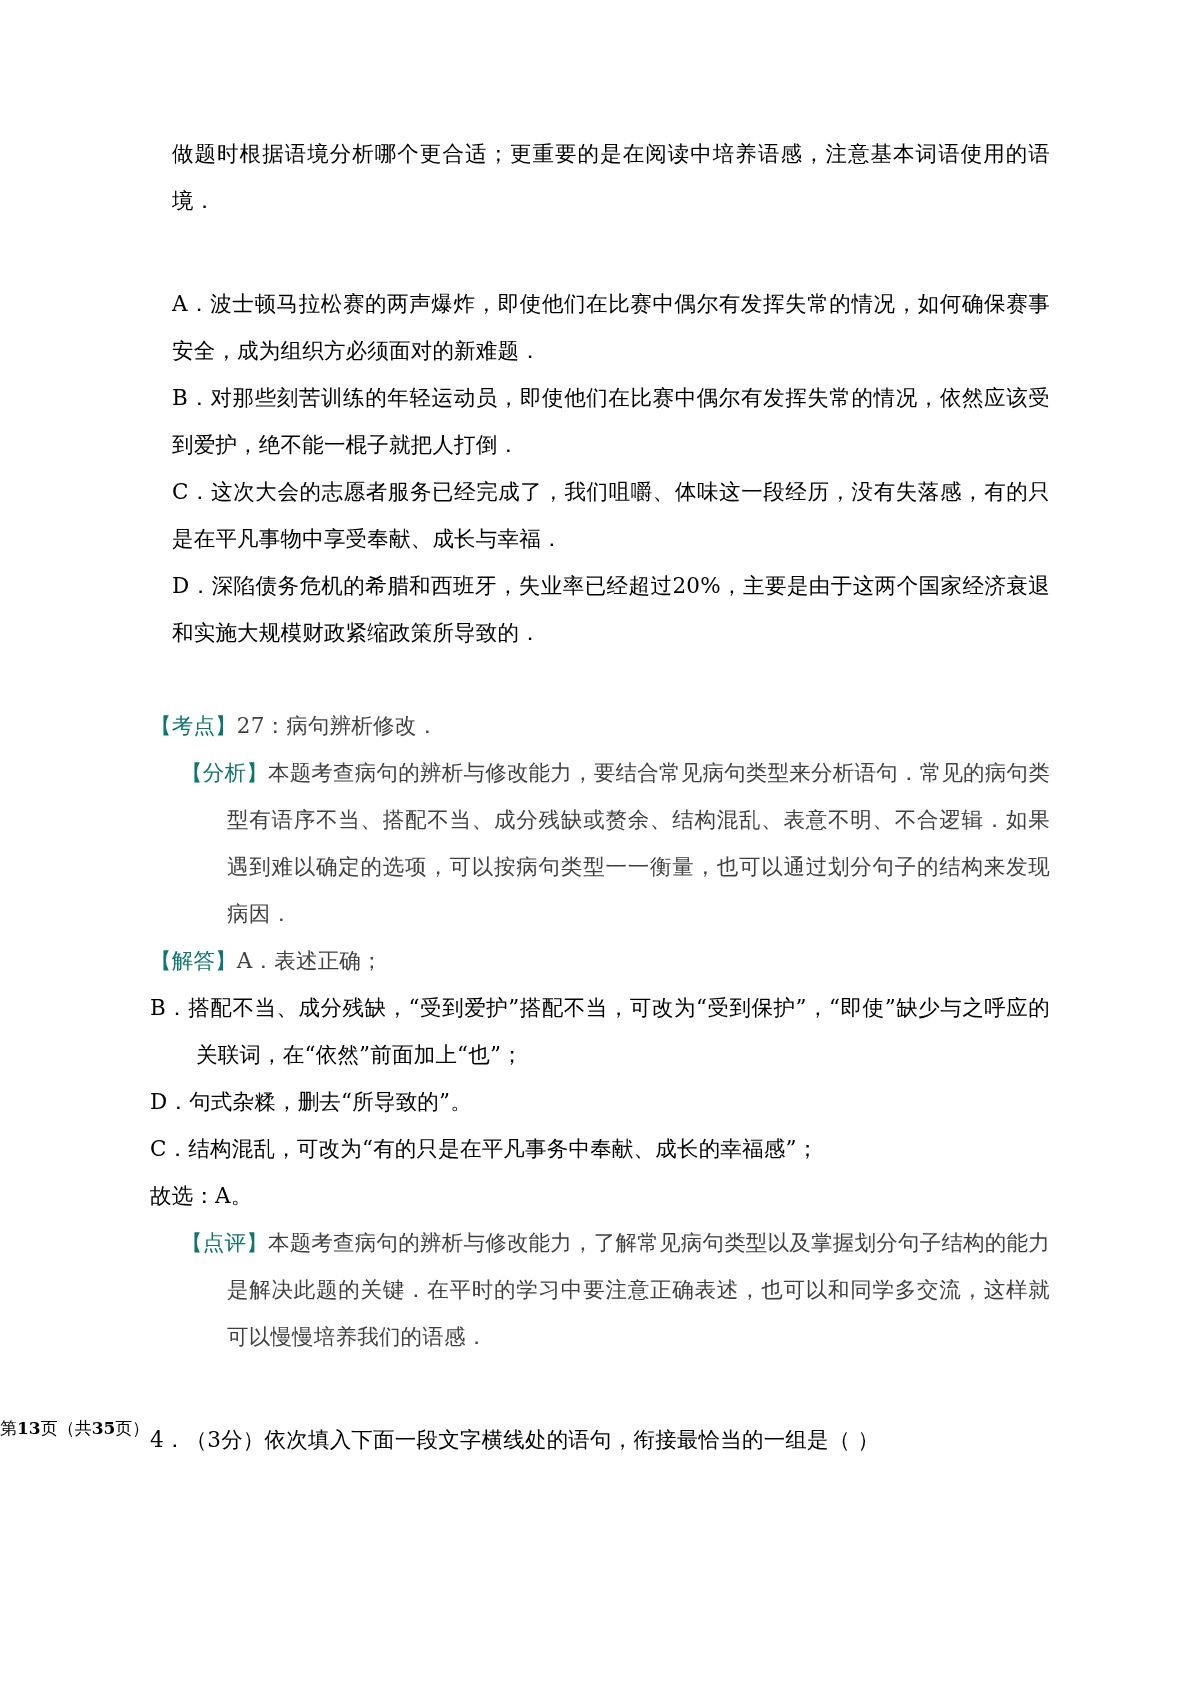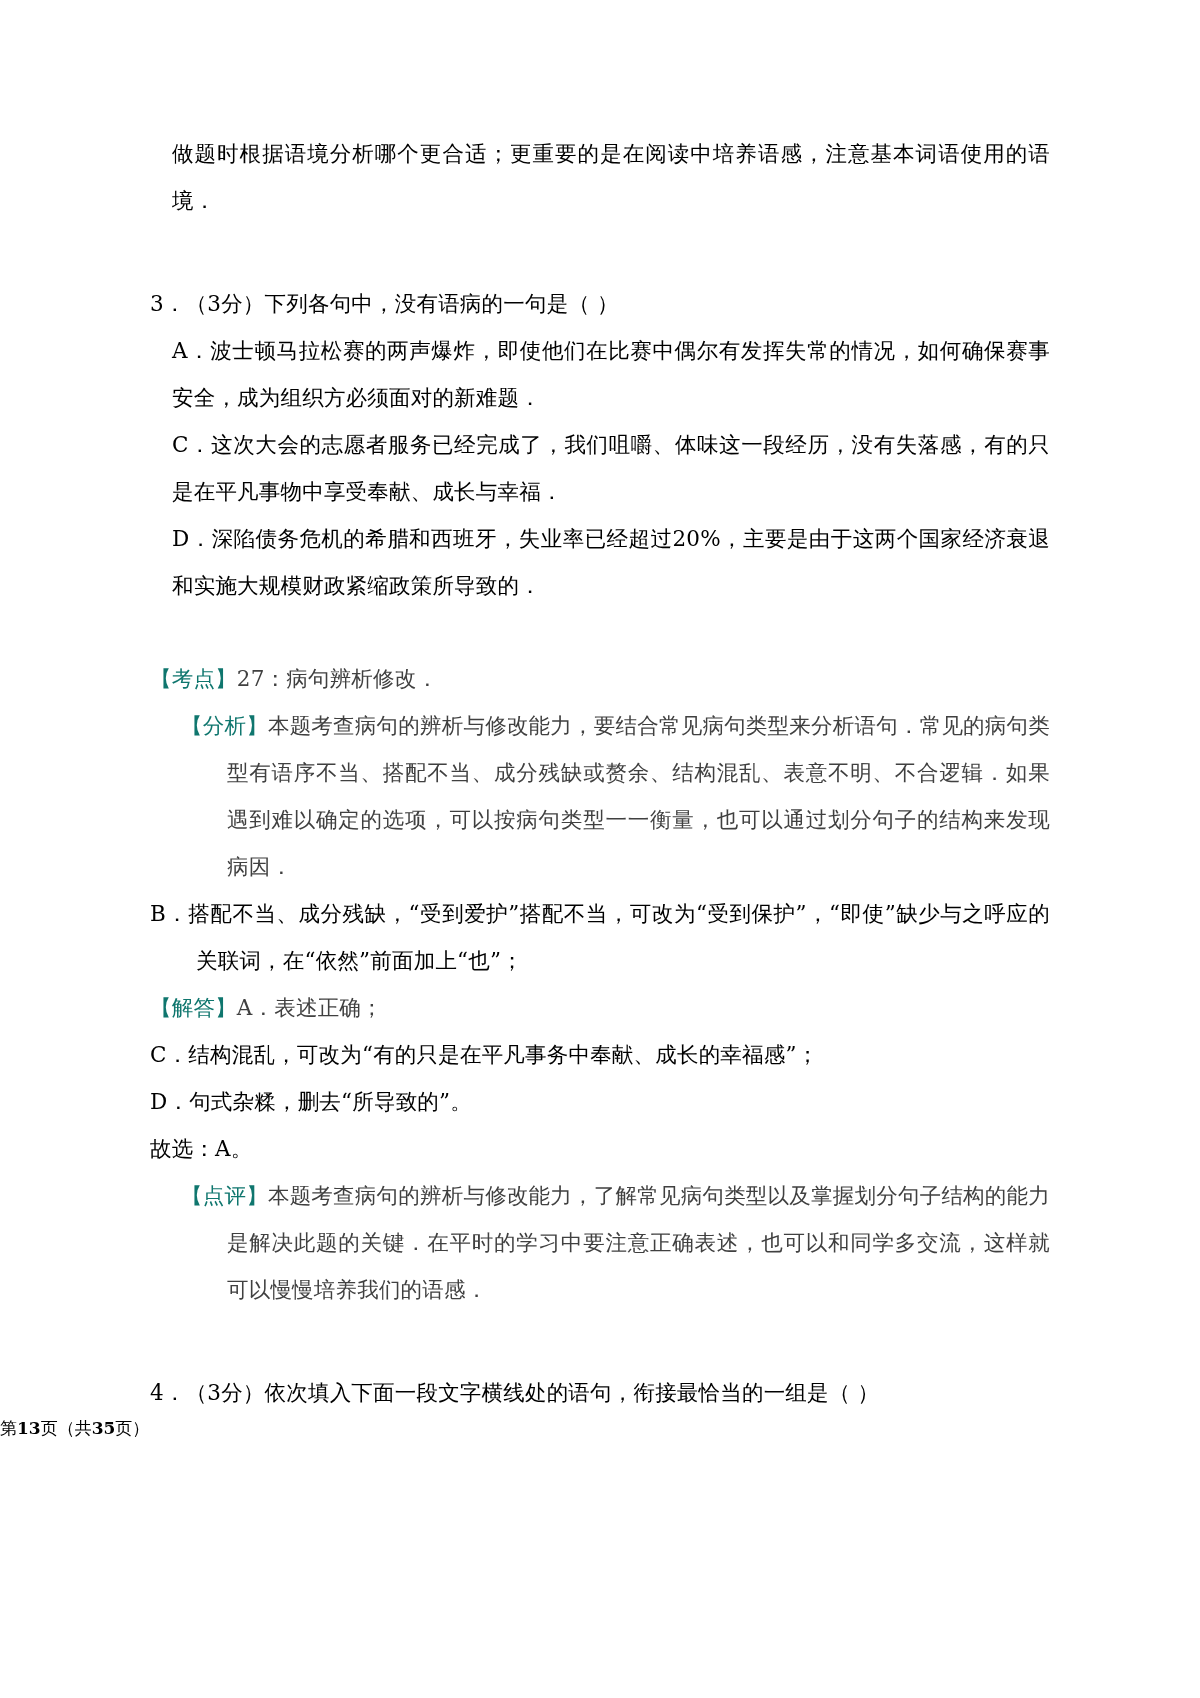--- a/index.html
+++ b/index.html
@@ -65,43 +65,43 @@
 </style>
 </head>
 <body>
 
 <div class="page">
 
   <p class="para indent-2">做题时根据语境分析哪个更合适；更重要的是在阅读中培养语感，注意基本词语使用的语境．</p>
 
   <div class="spacer-lg"></div>
 
-  <p class="para">3．（3分）下列各句中，没有语病的一句是（        ）</p>
 
   <p class="para indent-2">A．波士顿马拉松赛的两声爆炸，即使他们在比赛中偶尔有发挥失常的情况，如何确保赛事安全，成为组织方必须面对的新难题．</p>
+  <p class="para indent-2">B．对那些刻苦训练的年轻运动员，即使他们在比赛中偶尔有发挥失常的情况，依然应该受到爱护，绝不能一棍子就把人打倒．</p>
   <p class="para indent-2">C．这次大会的志愿者服务已经完成了，我们咀嚼、体味这一段经历，没有失落感，有的只是在平凡事物中享受奉献、成长与幸福．</p>
   <p class="para indent-2">D．深陷债务危机的希腊和西班牙，失业率已经超过20%，主要是由于这两个国家经济衰退和实施大规模财政紧缩政策所导致的．</p>
 
   <div class="spacer-md"></div>
 
   <p class="para">
     <span class="tag">【考点】</span><span class="blk">27：病句辨析修改．</span>
   </p>
 
   <p class="para hang">
     <span class="tag">【分析】</span><span class="blk">本题考查病句的辨析与修改能力，要结合常见病句类型来分析语句．常见的病句类型有语序不当、搭配不当、成分残缺或赘余、结构混乱、表意不明、不合逻辑．如果遇到难以确定的选项，可以按病句类型一一衡量，也可以通过划分句子的结构来发现病因．</span>
   </p>
 
-  <p class="para hang2">B．搭配不当、成分残缺，“受到爱护”搭配不当，可改为“受到保护”，“即使”缺少与之呼应的关联词，在“依然”前面加上“也”；</p>
-
   <p class="para">
     <span class="tag">【解答】</span><span class="blk">A．表述正确；</span>
   </p>
+
+  <p class="para hang2">B．搭配不当、成分残缺，“受到爱护”搭配不当，可改为“受到保护”，“即使”缺少与之呼应的关联词，在“依然”前面加上“也”；</p>
+  <p class="para hang2">D．句式杂糅，删去“所导致的”。</p>
   <p class="para hang2">C．结构混乱，可改为“有的只是在平凡事务中奉献、成长的幸福感”；</p>
-  <p class="para hang2">D．句式杂糅，删去“所导致的”。</p>
 
   <p class="para">故选：A。</p>
 
   <p class="para hang">
     <span class="tag">【点评】</span><span class="blk">本题考查病句的辨析与修改能力，了解常见病句类型以及掌握划分句子结构的能力是解决此题的关键．在平时的学习中要注意正确表述，也可以和同学多交流，这样就可以慢慢培养我们的语感．</span>
   </p>
 
   <div class="spacer-lg"></div>
 
   <p class="para">4．（3分）依次填入下面一段文字横线处的语句，衔接最恰当的一组是（        ）</p>

